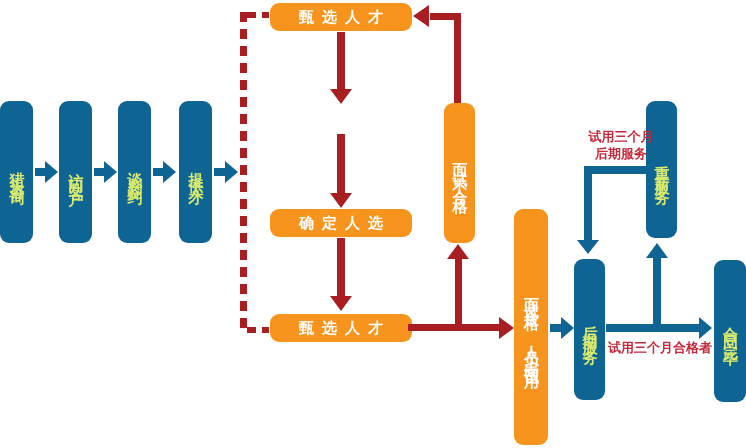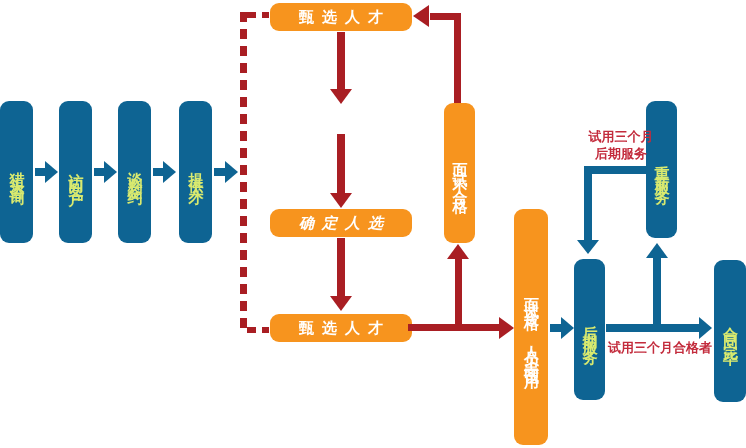--- a/index.html
+++ b/index.html
@@ -89,21 +89,21 @@
   <div>
     <div class="hline blue-line" style="left:214px;top:168px;width:12px;height:8px;"></div>
     <div class="tri tri-right-blue" style="left:225px;top:161px;"></div>
   </div>
 
   <div class="dashv" style="left:240px;top:12px;width:7px;height:321px;"></div>
   <div class="dashh" style="left:247px;top:12px;width:22px;height:6px;"></div>
   <div class="dashh" style="left:247px;top:327px;width:22px;height:6px;"></div>
 
   <div class="hbox" style="left:270px;top:3px;">甄选人才</div>
-  <div class="hbox" style="left:270px;top:209px;font-style:italic;">确定人选</div>
+  <div class="hbox" style="left:270px;top:209px;">确定人选</div>
   <div class="hbox" style="left:270px;top:314px;">甄选人才</div>
 
   <div>
     <div class="vline red-line" style="left:337px;top:32px;width:8px;height:57px;"></div>
     <div class="tri tri-down-red" style="left:330px;top:89px;"></div>
   </div>
   <div>
     <div class="vline red-line" style="left:337px;top:134px;width:8px;height:59px;"></div>
     <div class="tri tri-down-red" style="left:330px;top:193px;"></div>
   </div>

